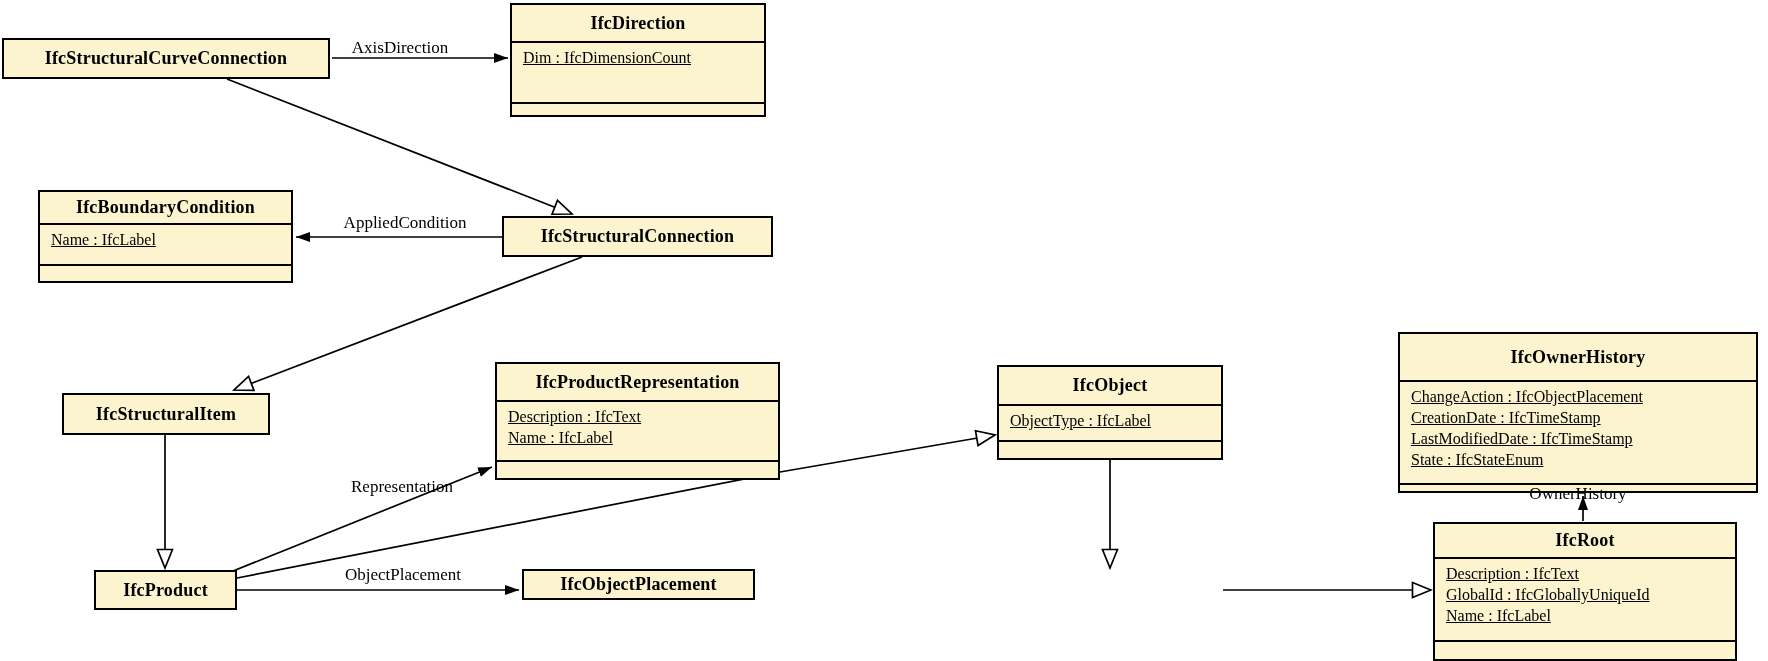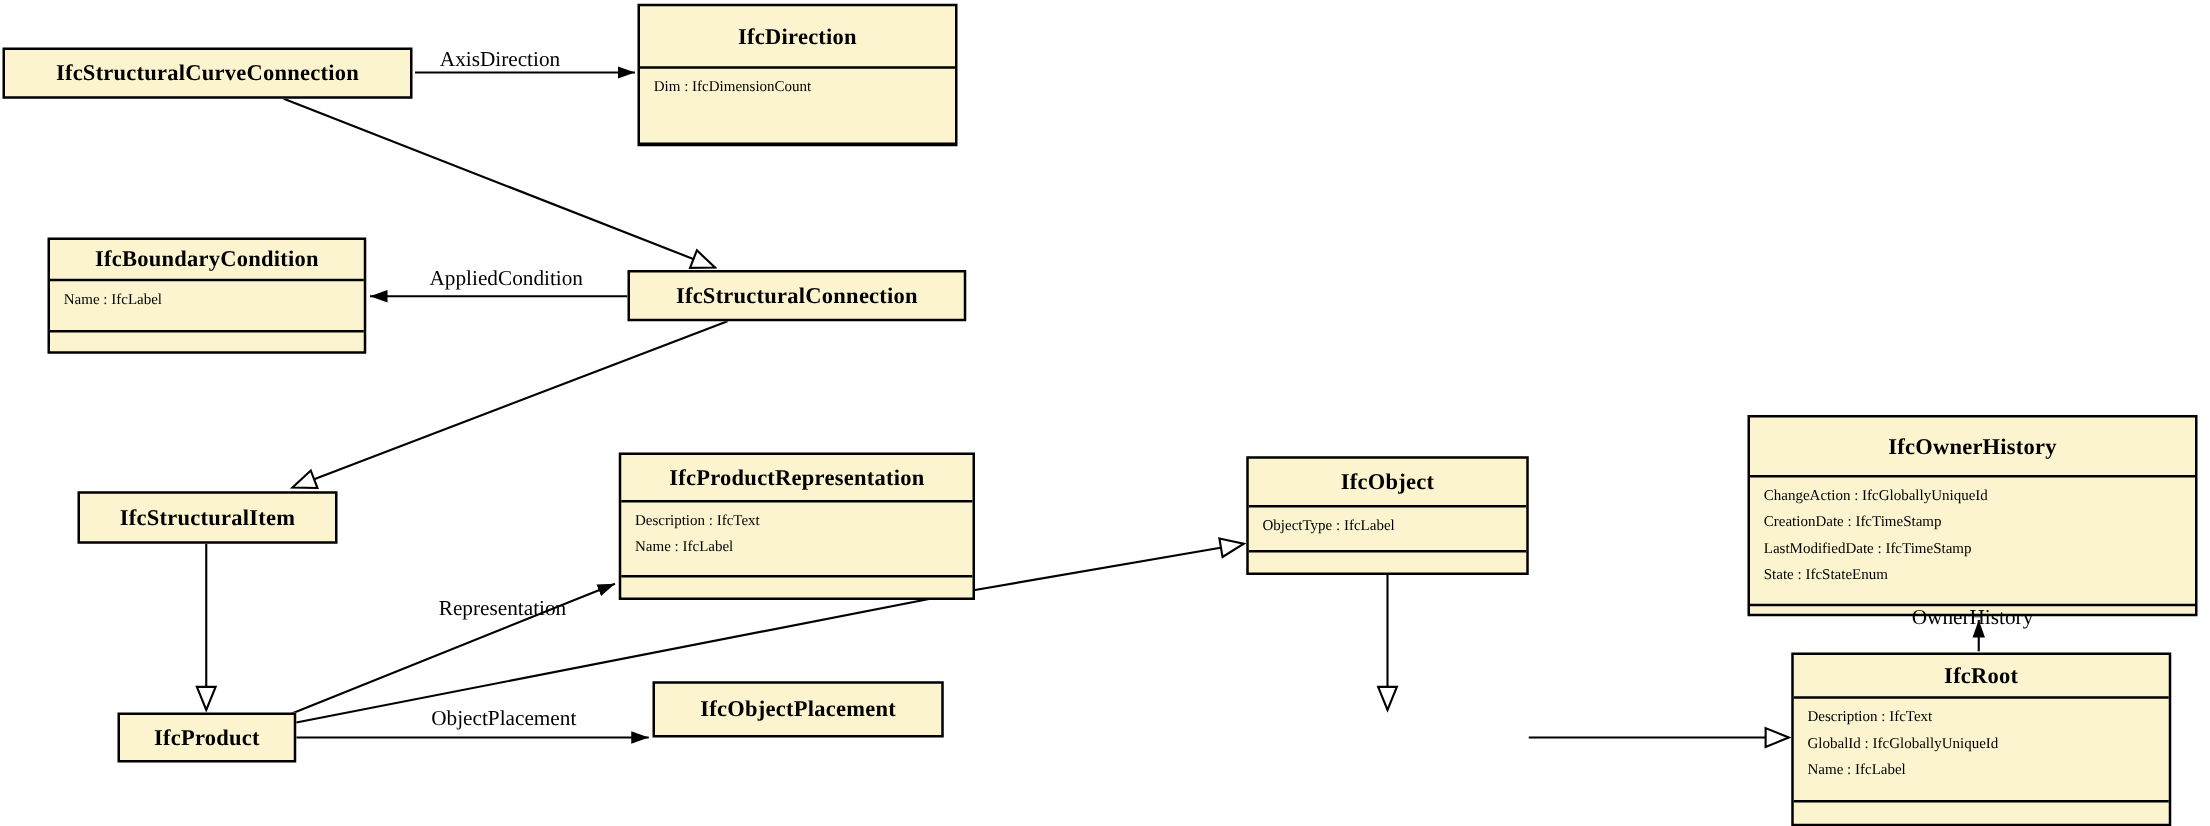--- a/index.html
+++ b/index.html
@@ -8,21 +8,21 @@
   .edges-svg{position:absolute;left:0;top:0;width:1768px;height:661px;}
   .edge{stroke:#000;stroke-width:1.7;fill:none;}
   .edge-label{font-family:"Liberation Serif","DejaVu Serif",serif;font-size:17px;fill:#000;}
   .node{position:absolute;border:2px solid #000;background:var(--node-fill,#fbf4cf);
         box-sizing:border-box;display:flex;flex-direction:column;}
   .sect{box-sizing:border-box;flex:0 0 auto;}
   .sect + .sect{border-top:2px solid #000;}
   .title{font-weight:bold;font-size:18px;letter-spacing:.2px;display:flex;
          align-items:center;justify-content:center;white-space:nowrap;}
   .node.single .title{flex:1 1 auto;}
-  .attrs{font-size:12px;line-height:21px;padding:4px 11px 0;white-space:nowrap;overflow:hidden;}
+  .attrs{font-size:16px;line-height:21px;padding:4px 11px 0;white-space:nowrap;overflow:hidden;text-decoration:underline;}
   .empty{flex:1 1 auto;}
   .tail{font-size:17px;line-height:18px;display:flex;align-items:flex-end;
         justify-content:center;overflow:visible;}
 </style>
 </head>
 <body>
 
 <div class="canvas">
 
   <svg class="edges-svg" width="1768" height="661" viewBox="0 0 1768 661">
@@ -52,21 +52,21 @@
     <text class="edge-label" x="405" y="228" text-anchor="middle">AppliedCondition</text>
     <text class="edge-label" x="402" y="492" text-anchor="middle">Representation</text>
     <text class="edge-label" x="403" y="580" text-anchor="middle">ObjectPlacement</text>
   </svg>
 
   <div class="node single" style="left:2px;top:38px;width:328px;height:41px;">
     <div class="sect title">IfcStructuralCurveConnection</div>
   </div>
 
   <div class="node" style="left:510px;top:3px;width:256px;height:114px;">
-    <div class="sect title" style="height:48px;">IfcDirection</div>
+    <div class="sect title" style="height:36px;">IfcDirection</div>
     <div class="sect attrs" style="height:61px;">
       <div>Dim : IfcDimensionCount</div>
     </div>
     <div class="sect empty"></div>
   </div>
 
   <div class="node" style="left:38px;top:190px;width:255px;height:93px;">
     <div class="sect title" style="height:31px;">IfcBoundaryCondition</div>
     <div class="sect attrs" style="height:41px;">
       <div>Name : IfcLabel</div>
@@ -95,33 +95,33 @@
     <div class="sect title" style="height:37px;">IfcObject</div>
     <div class="sect attrs" style="height:36px;">
       <div>ObjectType : IfcLabel</div>
     </div>
     <div class="sect empty"></div>
   </div>
 
   <div class="node" style="left:1398px;top:332px;width:360px;height:161px;">
     <div class="sect title" style="height:46px;">IfcOwnerHistory</div>
     <div class="sect attrs" style="height:103px;">
-      <div>ChangeAction : IfcGloballyUniqueId</div>
+      <div>ChangeAction : IfcObjectPlacement</div>
       <div>CreationDate : IfcTimeStamp</div>
       <div>LastModifiedDate : IfcTimeStamp</div>
       <div>State : IfcStateEnum</div>
     </div>
     <div class="sect empty tail">OwnerHistory</div>
   </div>
 
   <div class="node single" style="left:94px;top:570px;width:143px;height:40px;">
     <div class="sect title">IfcProduct</div>
   </div>
 
-  <div class="node single" style="left:522px;top:545px;width:233px;height:45px;">
+  <div class="node single" style="left:522px;top:569px;width:233px;height:31px;">
     <div class="sect title">IfcObjectPlacement</div>
   </div>
 
 
   <div class="node" style="left:1433px;top:522px;width:304px;height:139px;">
     <div class="sect title" style="height:33px;">IfcRoot</div>
     <div class="sect attrs" style="height:83px;">
       <div>Description : IfcText</div>
       <div>GlobalId : IfcGloballyUniqueId</div>
       <div>Name : IfcLabel</div>

